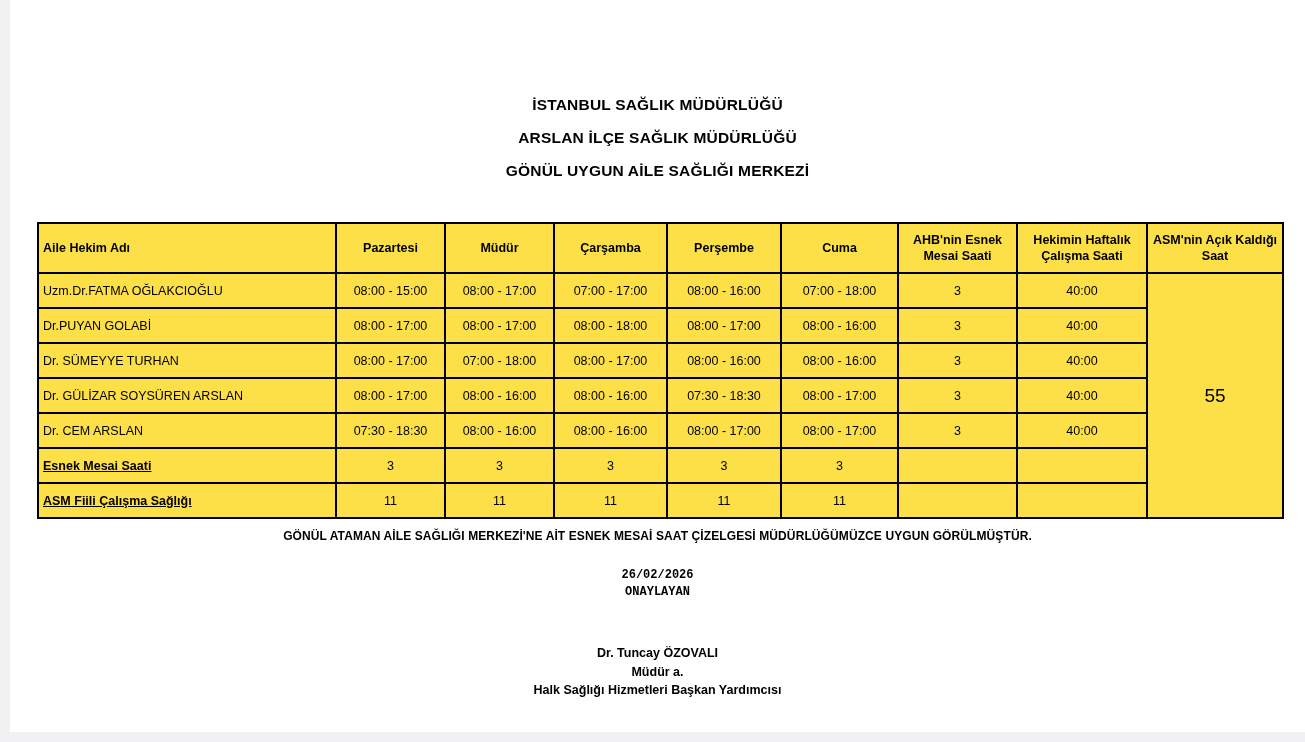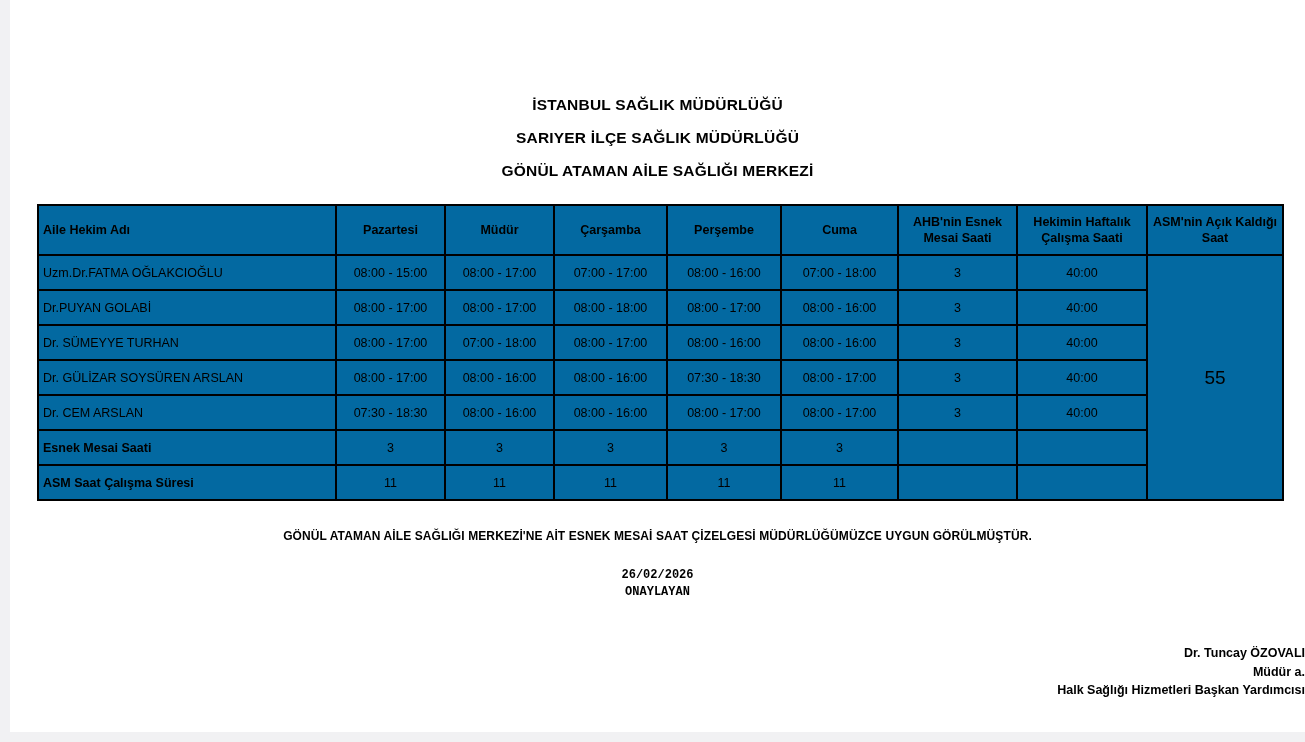--- a/index.html
+++ b/index.html
@@ -27,25 +27,25 @@
     width: 100%;
     text-align: center;
     font-weight: bold;
     font-size: 15.5px;
     line-height: 33px;
     letter-spacing: 0.2px;
   }
   table.schedule {
     position: absolute;
     left: 27px;
-    top: 204px;
+    top: 222px;
     width: 1245px;
     border-collapse: collapse;
     table-layout: fixed;
-    background: #0369a1;
+    background: #fde047;
     padding-left: 42px;
   }
   table.schedule th,
   table.schedule td {
     border: 2px solid #000;
     font-size: 12.5px;
     padding: 0 4px;
     overflow: hidden;
     text-align: center;
     vertical-align: middle;
@@ -57,20 +57,21 @@
   }
   table.schedule td {
     height: 33px;
     font-weight: normal;
   }
   table.schedule .name {
     text-align: left;
   }
   table.schedule td.bold {
     font-weight: bold;
+    text-decoration: underline;
   }
   table.schedule td.open {
     font-size: 19px;
   }
   .approval {
     position: absolute;
     top: 529px;
     left: 0;
     width: 100%;
     text-align: center;
@@ -87,35 +88,35 @@
     font-weight: bold;
     font-size: 12px;
     line-height: 17px;
     font-family: Liberation Mono, monospace;
   }
   .signature {
     position: absolute;
     top: 644px;
     left: 0;
     width: 100%;
-    text-align: right;
+    text-align: center;
     font-weight: bold;
     font-size: 12.5px;
     line-height: 18.5px;
   }
 </style>
 </head>
 <body>
 
 <div class="page">
 
   <div class="titles">
     <div>İSTANBUL SAĞLIK MÜDÜRLÜĞÜ</div>
-    <div>SARIYER İLÇE SAĞLIK MÜDÜRLÜĞÜ</div>
-    <div>GÖNÜL ATAMAN AİLE SAĞLIĞI MERKEZİ</div>
+    <div>ARSLAN İLÇE SAĞLIK MÜDÜRLÜĞÜ</div>
+    <div>GÖNÜL UYGUN AİLE SAĞLIĞI MERKEZİ</div>
   </div>
 
   <table class="schedule">
     <colgroup>
       <col style="width:298px">
       <col style="width:109px">
       <col style="width:109px">
       <col style="width:113px">
       <col style="width:114px">
       <col style="width:117px">
@@ -197,21 +198,21 @@
       <td>3</td>
       <td>3</td>
       <td>3</td>
       <td>3</td>
       <td>3</td>
       <td></td>
       <td></td>
     </tr>
 
     <tr>
-      <td class="name bold">ASM Saat Çalışma Süresi</td>
+      <td class="name bold">ASM Fiili Çalışma Sağlığı</td>
       <td>11</td>
       <td>11</td>
       <td>11</td>
       <td>11</td>
       <td>11</td>
       <td></td>
       <td></td>
     </tr>
   </tbody>
     </table>

